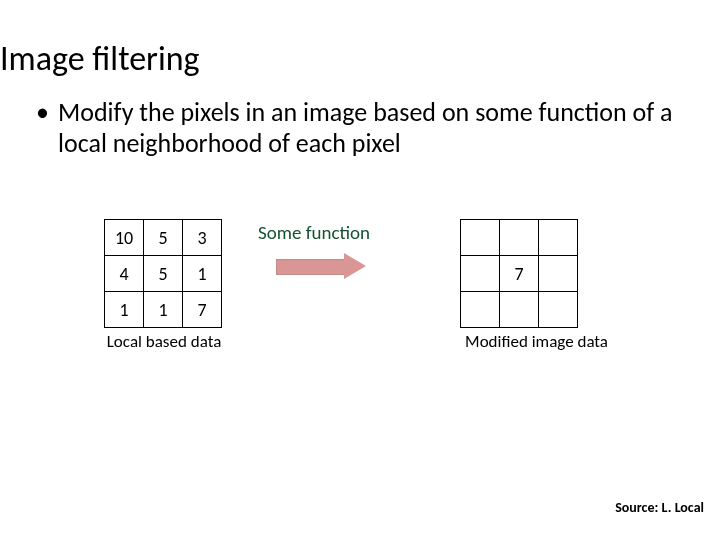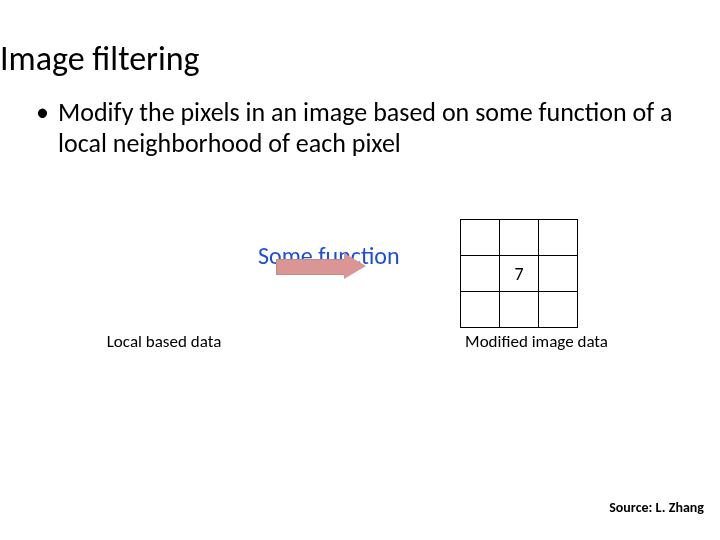--- a/index.html
+++ b/index.html
@@ -68,24 +68,23 @@
   .right-cap {
     left: 438px;
     top: 112px;
     width: 170px;
     text-align: right;
   }
   .func-label {
     position: absolute;
     left: 258px;
     top: 2px;
-    font-size: 24px;
-    color: #1d4ed8;
+    font-size: 19px;
+    color: #14532d;
     font-family: Calibri, Arial, sans-serif;
-    margin-top: 20px;
   }
   .arrow {
     position: absolute;
     left: 276px;
     top: 34px;
     width: 92px;
     height: 26px;
   }
   .arrow .shaft {
     position: absolute;
@@ -121,20 +120,39 @@
 
 <div class="bullet-block">
   <div class="bullet">
     <div class="dot">•</div>
     <div>Modify the pixels in an image based on some function of a local neighborhood of each pixel</div>
   </div>
 </div>
 
 <div class="content">
 
+  <table class="grid left-grid">
+    <tbody>
+        <tr>
+      <td>10</td>
+      <td>5</td>
+      <td>3</td>
+    </tr>
+    <tr>
+      <td>4</td>
+      <td>5</td>
+      <td>1</td>
+    </tr>
+    <tr>
+      <td>1</td>
+      <td>1</td>
+      <td>7</td>
+    </tr>
+  </tbody>
+    </table>
 
   <div class="func-label">Some function</div>
   <div class="arrow">
     <div class="shaft"></div>
     <div class="head"></div>
   </div>
 
   <table class="grid right-grid">
     <tbody>
         <tr>
@@ -153,13 +171,13 @@
       <td></td>
     </tr>
   </tbody>
     </table>
 
   <div class="caption left-cap">Local based data</div>
   <div class="caption right-cap">Modified image data</div>
 
 </div>
 
-<div class="source">Source: L. Zhang</div>
+<div class="source">Source: L. Local</div>
 
 </body></html>

